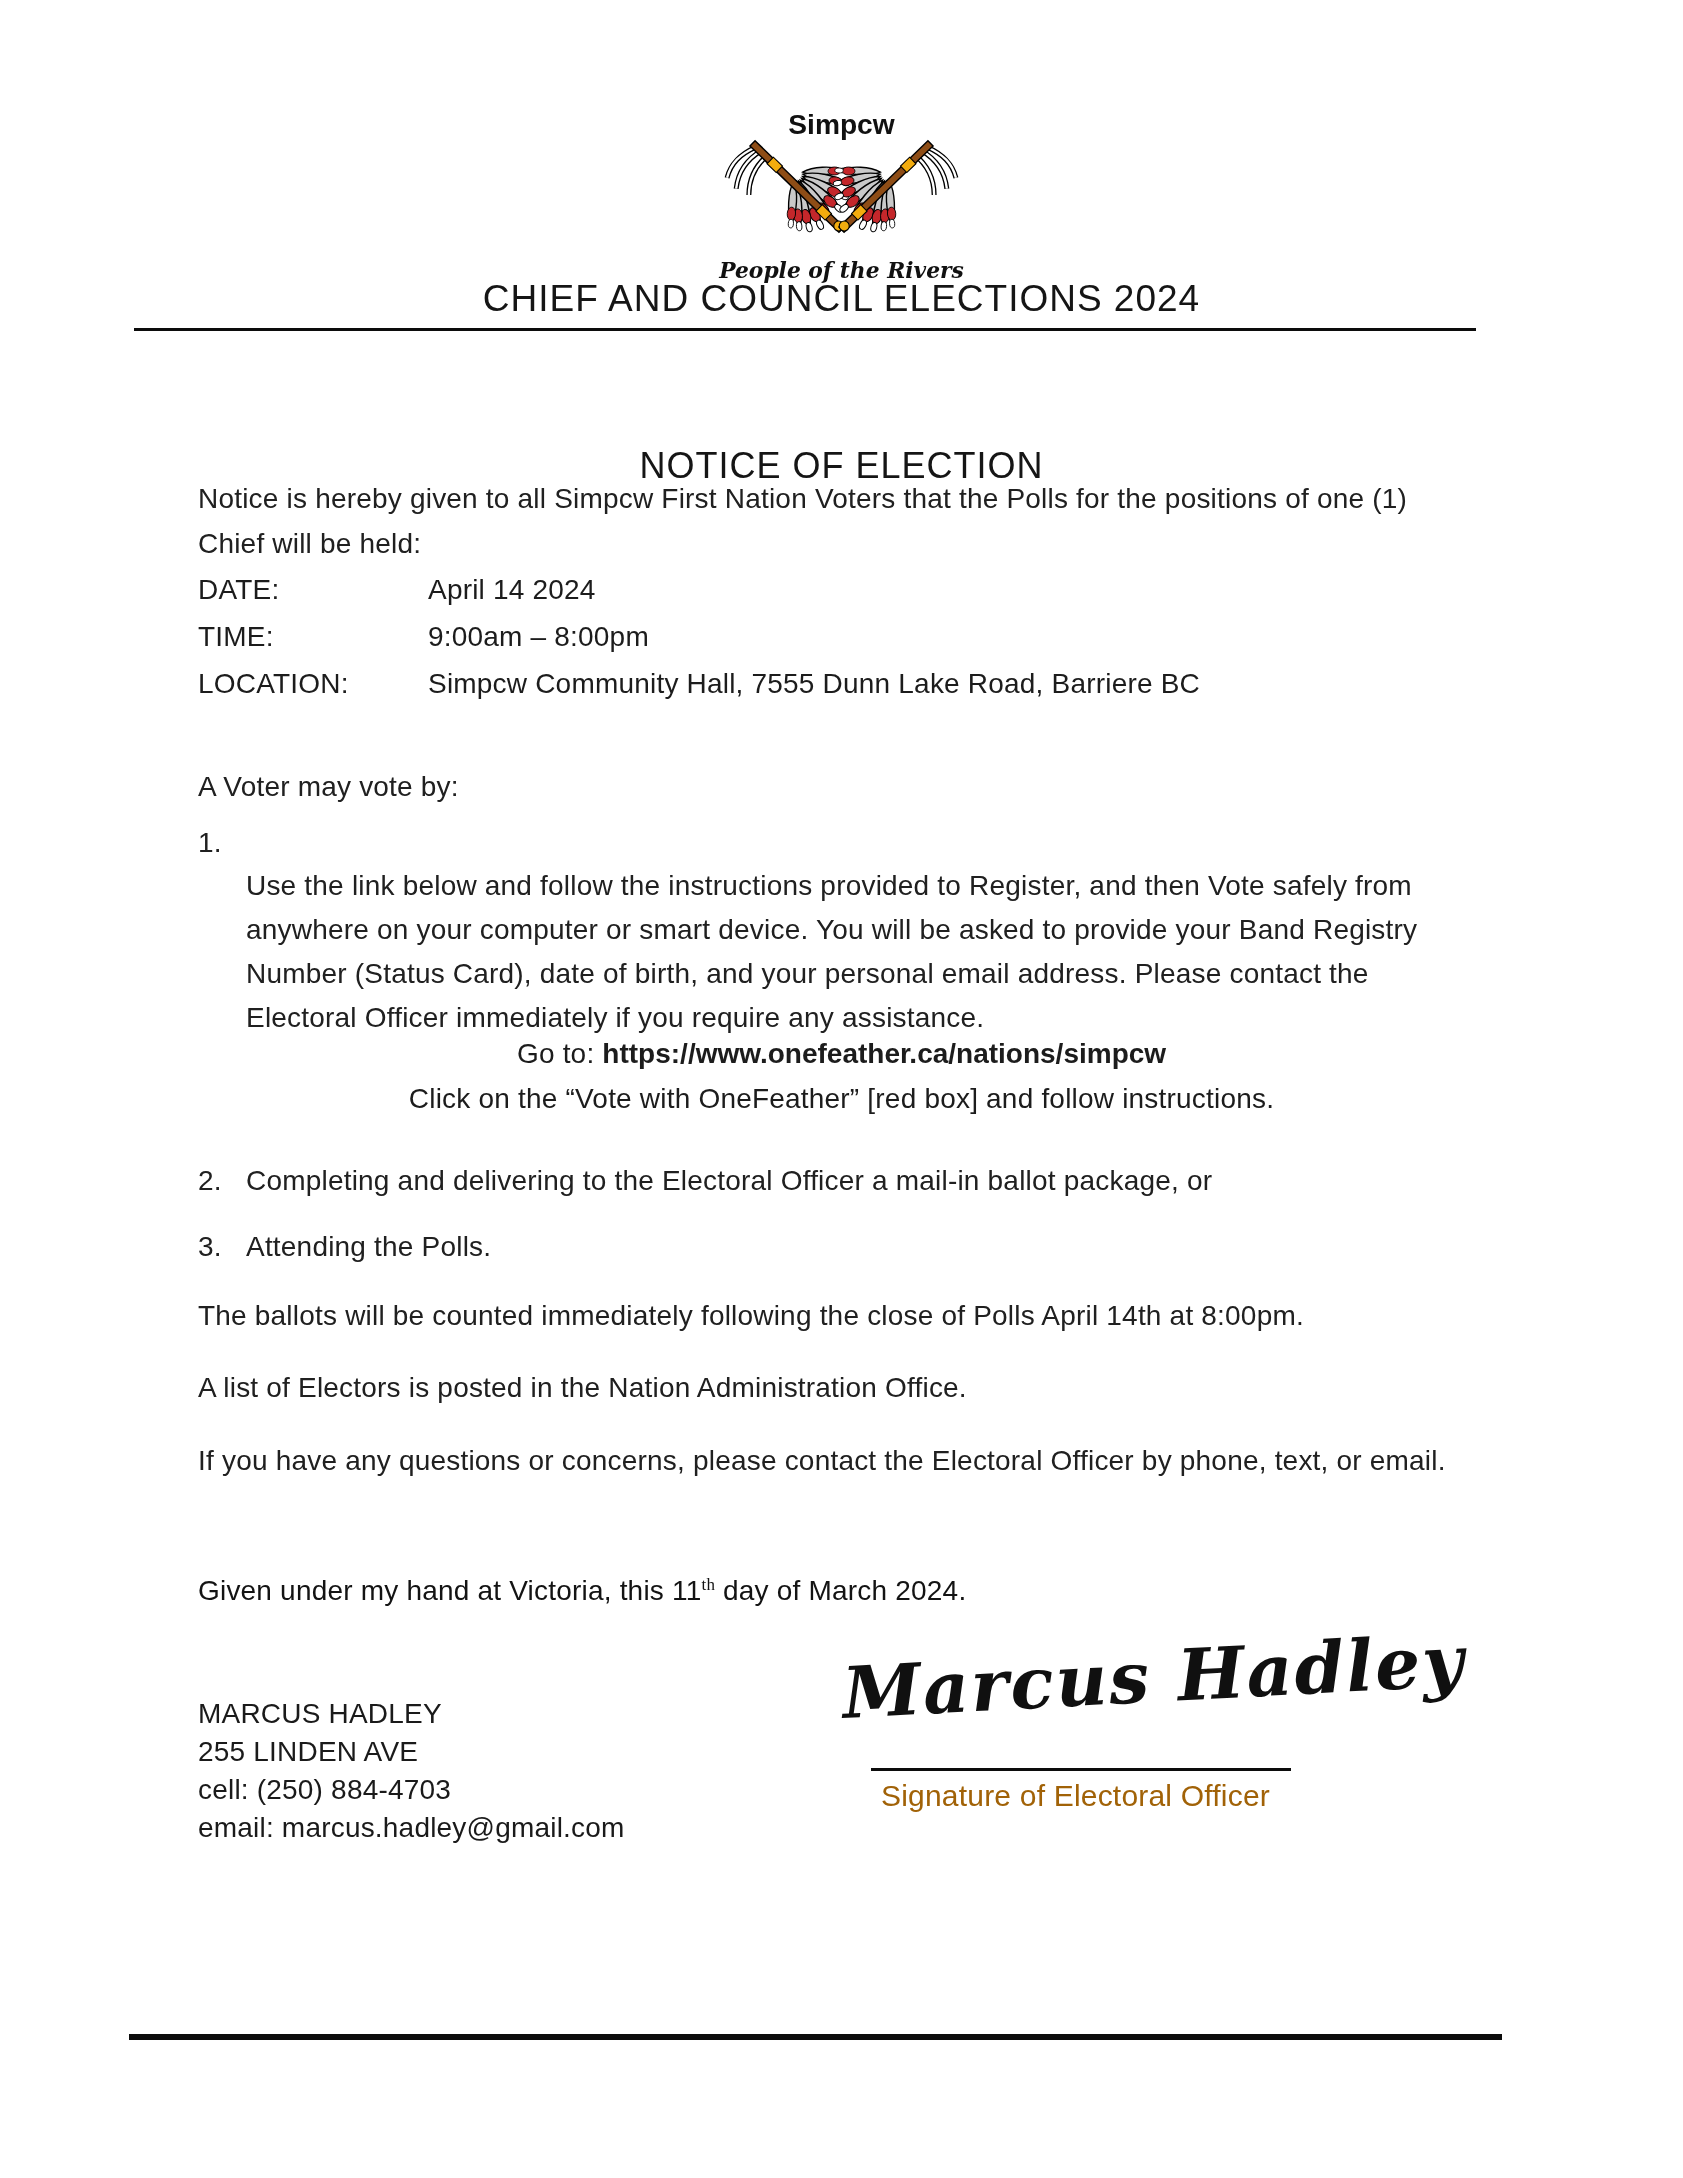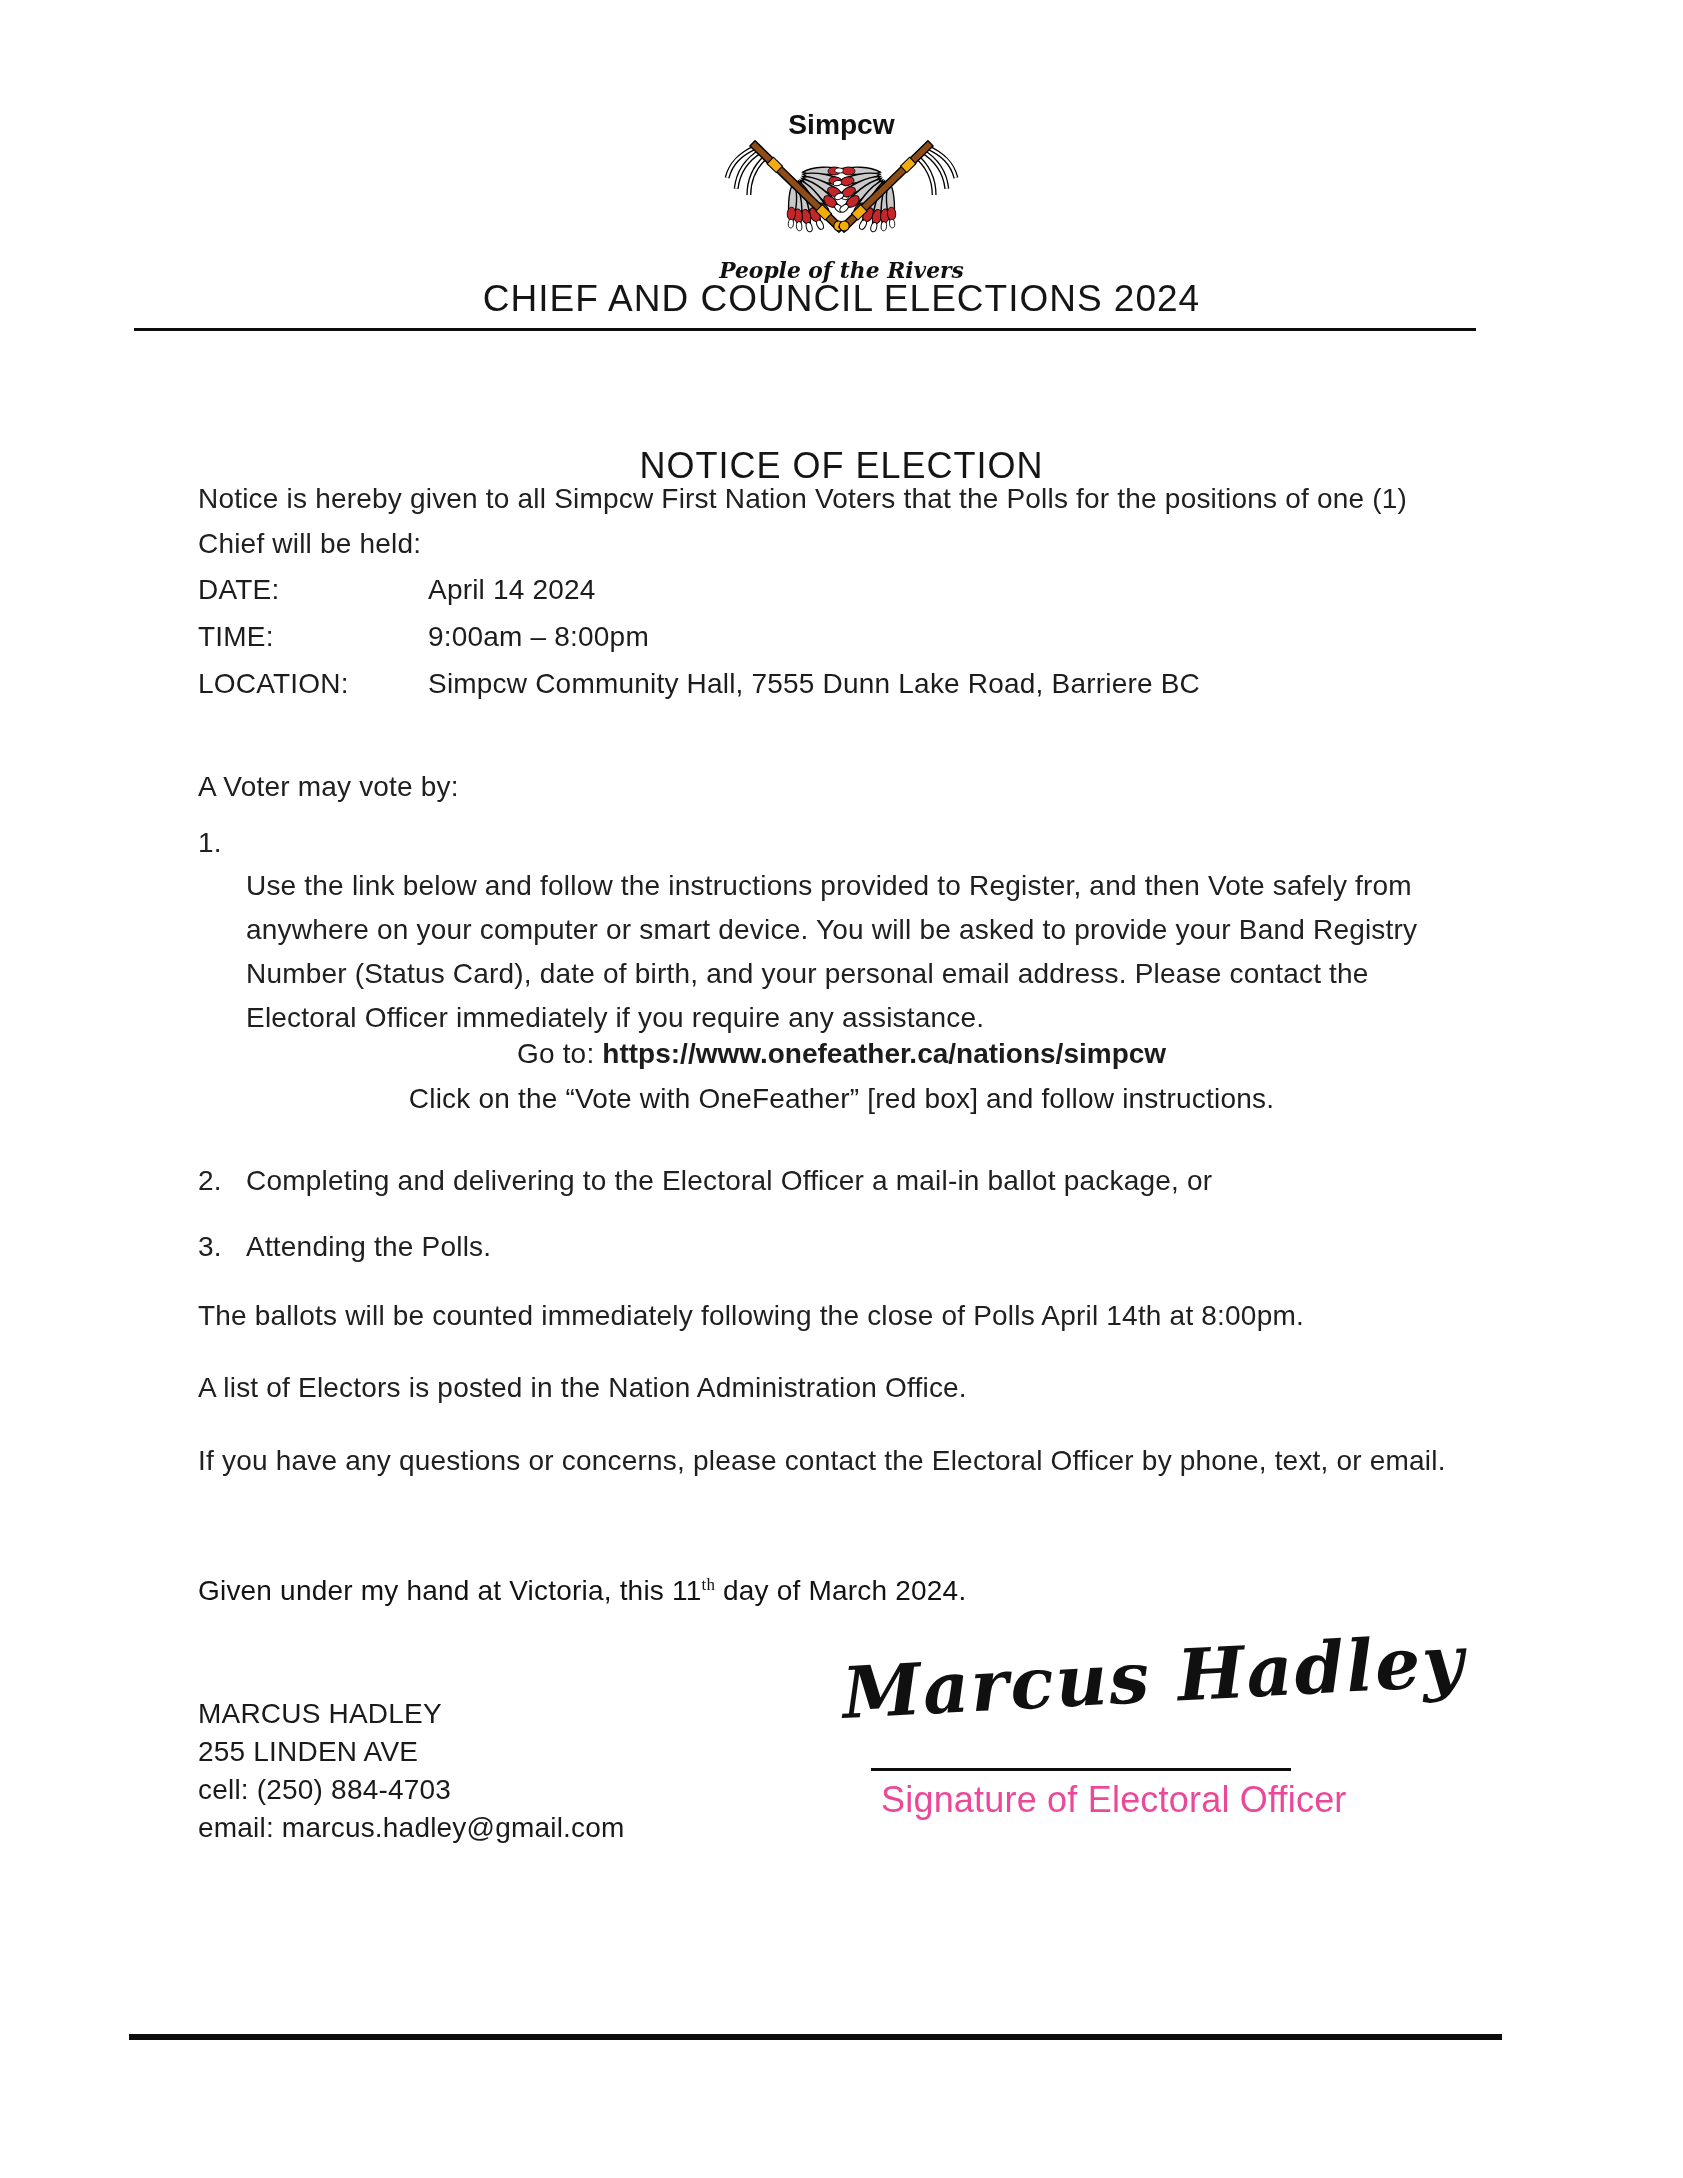--- a/index.html
+++ b/index.html
@@ -54,21 +54,21 @@
 
   .officer{top:1695px;left:198px;width:693px;font-size:28px;line-height:38px;color:#1a1a1a;letter-spacing:0.2px;}
 
   .sig-script{
     top:1636px;left:842px;width:574px;text-align:center;
     font-family:"DejaVu Serif",serif;font-style:italic;font-weight:700;
     font-size:71px;color:#101010;transform:rotate(-3deg);
     letter-spacing:2px;white-space:nowrap;
   }
   .sig-line{top:1768px;left:871px;width:420px;height:3px;background:#0c0c0c;}
-  .sig-caption{top:1779px;left:881px;font-size:36px;color:#ec4899;letter-spacing:0.2px;}
+  .sig-caption{top:1779px;left:881px;font-size:30px;color:#a16207;letter-spacing:0.2px;}
 
   .footer-rule{top:2034px;left:129px;width:1373px;height:6px;background:#0c0c0c;}
 </style>
 </head>
 <body>
 
 <div class="page">
 
   <div class="abs logo-wrap">
     <svg width="277" height="178" viewBox="0 0 300 196">

